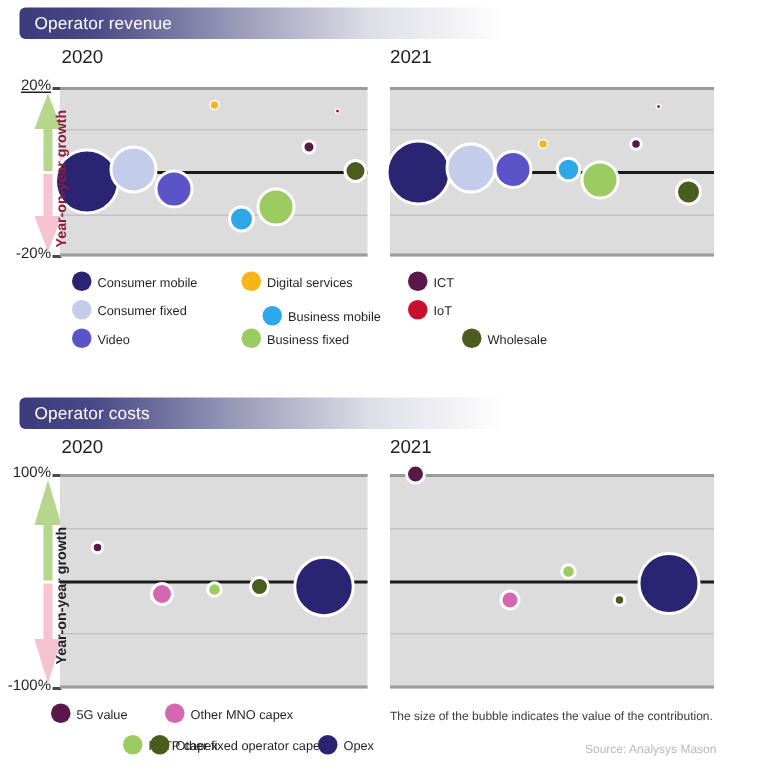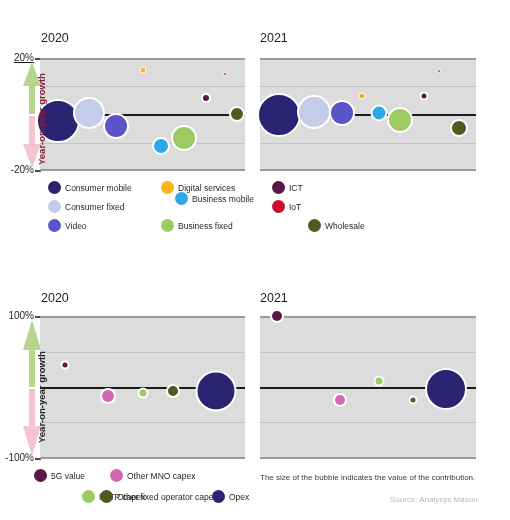--- a/index.html
+++ b/index.html
@@ -116,20 +116,23 @@
     color: #b9b9b9;
     white-space: nowrap;
     text-align: center;
   }
 </style>
 </head>
 <body>
 
 <div class="page">
 
+  <div class="title-bar" style="left:13px; top:5px; width:353px;">
+    <span class="title-text">Operator revenue</span>
+  </div>
 
   <div class="year-label" style="left:41px; top:31px;">2020</div>
   <div class="year-label" style="left:260px; top:31px;">2021</div>
 
   <div class="tick" style="left:0px; top:52px; width:34px;text-decoration:underline;">20%</div>
   <div class="tick-dash" style="left:35px; top:58px;"></div>
   <div class="tick" style="left:0px; top:164px; width:34px;">-20%</div>
   <div class="tick-dash" style="left:35px; top:170px;"></div>
 
   <div class="axis-arrow" style="left:22px; top:60px; width:20px; height:110px;">
@@ -188,21 +191,21 @@
       <span class="legend-text">Consumer fixed</span>
     </div>
     <div class="legend-item" style="left:48px; top:219px;">
       <span class="legend-swatch" style="background:#5b53c8;"></span>
       <span class="legend-text">Video</span>
     </div>
     <div class="legend-item" style="left:161px; top:181px;">
       <span class="legend-swatch" style="background:#f9b417;"></span>
       <span class="legend-text">Digital services</span>
     </div>
-    <div class="legend-item" style="left:161px; top:192px;padding-left:14px;">
+    <div class="legend-item" style="left:161px; top:204px;padding-left:14px;">
       <span class="legend-swatch" style="background:#2ea8e8;"></span>
       <span class="legend-text">Business mobile</span>
     </div>
     <div class="legend-item" style="left:161px; top:219px;">
       <span class="legend-swatch" style="background:#9ccb62;"></span>
       <span class="legend-text">Business fixed</span>
     </div>
     <div class="legend-item" style="left:272px; top:181px;">
       <span class="legend-swatch" style="background:#59174a;"></span>
       <span class="legend-text">ICT</span>
@@ -211,20 +214,23 @@
       <span class="legend-swatch" style="background:#c8102e;"></span>
       <span class="legend-text">IoT</span>
     </div>
     <div class="legend-item" style="left:272px; top:219px;padding-left:36px;">
       <span class="legend-swatch" style="background:#4a5c1e;"></span>
       <span class="legend-text">Wholesale</span>
     </div>
   </div>
 
 
+  <div class="title-bar" style="left:13px; top:265px; width:353px;">
+    <span class="title-text">Operator costs</span>
+  </div>
 
   <div class="year-label" style="left:41px; top:291px;">2020</div>
   <div class="year-label" style="left:260px; top:291px;">2021</div>
 
   <div class="tick" style="left:0px; top:310px; width:34px;">100%</div>
   <div class="tick-dash" style="left:35px; top:316px;"></div>
   <div class="tick" style="left:0px; top:452px; width:34px;">-100%</div>
   <div class="tick-dash" style="left:35px; top:458px;"></div>
 
   <div class="axis-arrow" style="left:22px; top:318px; width:20px; height:140px;">

